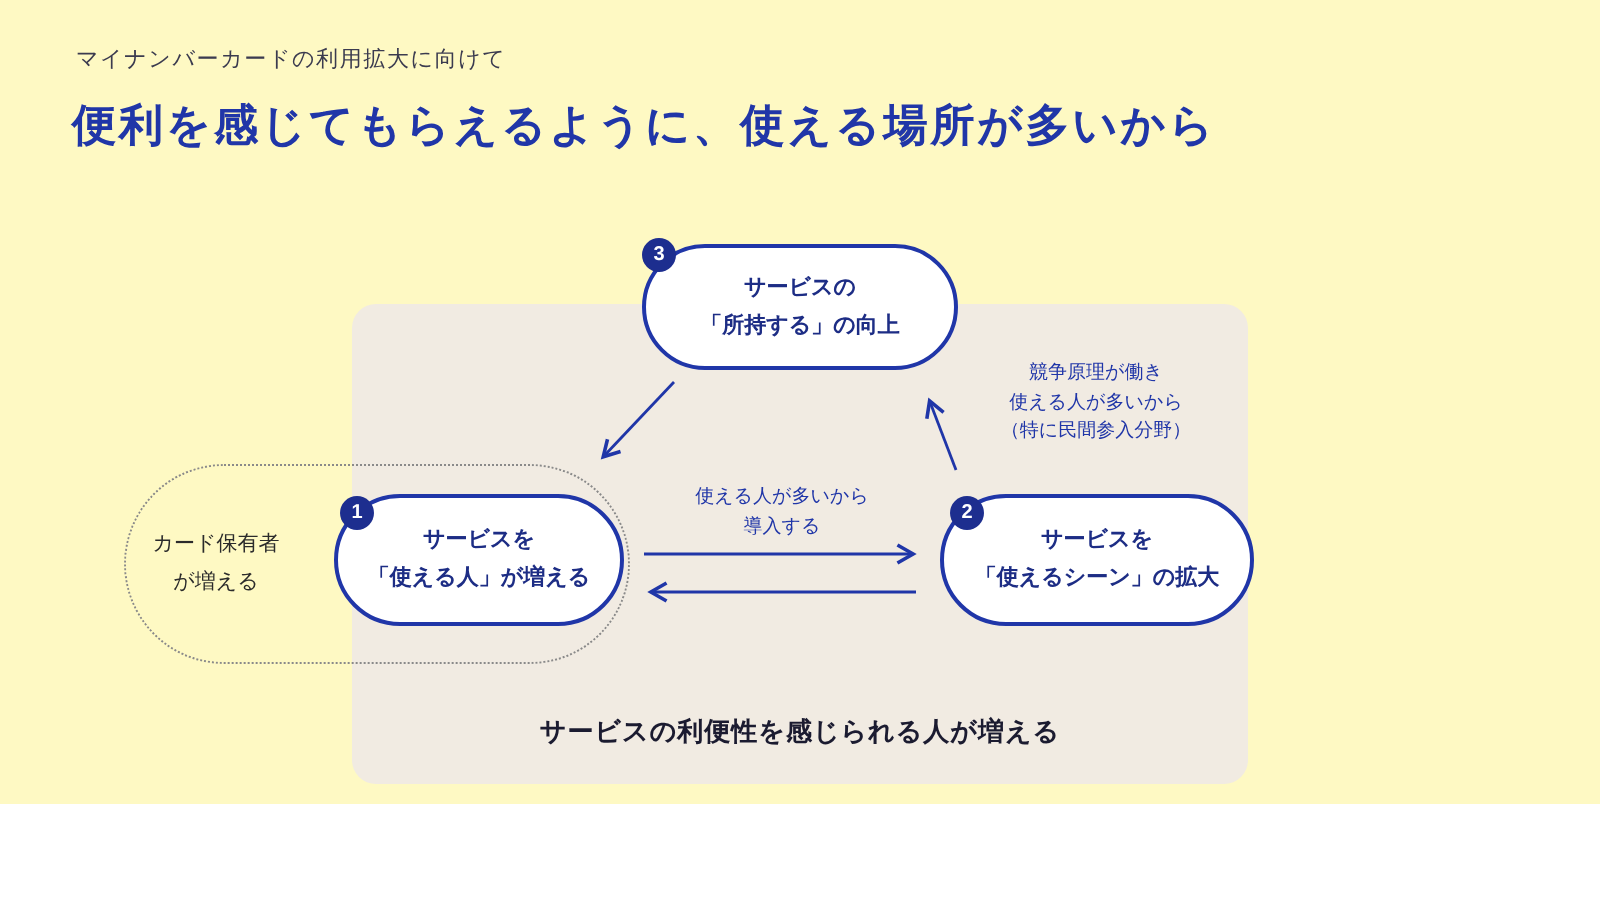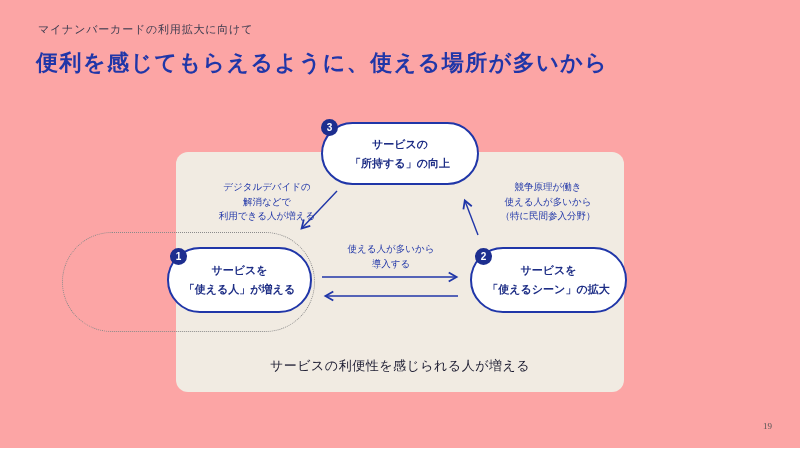--- a/index.html
+++ b/index.html
@@ -2,21 +2,21 @@
 <html><head>
 <meta charset="utf-8">
 <style>
   * { margin:0; padding:0; box-sizing:border-box; }
   html,body { width:800px; height:450px; }
   body {
     background:#ffffff;
     font-family:"Liberation Sans","DejaVu Sans",sans-serif;
     overflow:hidden;
   }
-  .slide { position:relative; width:800px; height:448px; background:#fca5a5; overflow:hidden;padding-left:30px; }
+  .slide { position:relative; width:800px; height:402px; background:#fef9c3; overflow:hidden;padding-left:30px; }
 
   .eyebrow {
     position:absolute; left:38px; top:22px;
     font-size:11px; letter-spacing:0.8px; color:#3b3b4f;
   }
   .title {
     position:absolute; left:36px; top:48px;
     font-size:22px; font-weight:bold; letter-spacing:1.5px;
     color:#2036a8;
   }
@@ -61,21 +61,21 @@
   .lbl-possess { left:326px; top:303px; width:130px; }
 
   .side-label {
     position:absolute; left:58px; top:263px; width:100px;
     font-size:10.5px; color:#2b2b2b; text-align:center;
     white-space:pre-line; line-height:1.8;
   }
 
   .caption {
     position:absolute; left:176px; top:357px; width:448px;
-    text-align:center; font-size:13px; font-weight:normal;
+    text-align:center; font-size:13px; font-weight:bold;
     letter-spacing:0.5px; color:#1b1b30;
   }
 
   .pagenum {
     position:absolute; right:28px; top:421px;
     font-size:9px; color:#555555;font-family:Liberation Serif, serif;
   }
 
   .arrows { position:absolute; left:0; top:0; width:800px; height:450px; pointer-events:none; z-index:2; }
 </style>
@@ -83,20 +83,22 @@
 <body>
 
 <div class="slide">
 
   <div class="eyebrow">マイナンバーカードの利用拡大に向けて</div>
   <h1 class="title">便利を感じてもらえるように、使える場所が多いから</h1>
 
   <div class="panel"></div>
 
   <div class="dotted-pill"></div>
+  <div class="side-label">カード保有者
+が増える</div>
 
   <svg class="arrows" viewBox="0 0 800 450" xmlns="http://www.w3.org/2000/svg">
     <defs>
       <marker id="arr" viewBox="0 0 10 10" refX="7.5" refY="5" markerWidth="8" markerHeight="8" orient="auto">
         <path d="M1,1 L8,5 L1,9" fill="none" stroke="#2036a8" stroke-width="1.6"></path>
       </marker>
     </defs>
     <line x1="322" y1="277" x2="456" y2="277" stroke="#2036a8" stroke-width="1.4" marker-end="url(#arr)"></line>
     <line x1="458" y1="296" x2="326" y2="296" stroke="#2036a8" stroke-width="1.4" marker-end="url(#arr)"></line>
     <line x1="337" y1="191" x2="302" y2="228" stroke="#2036a8" stroke-width="1.4" marker-end="url(#arr)"></line>
@@ -107,23 +109,20 @@
 「所持する」の向上</div>
   <div class="node node1">サービスを
 「使える人」が増える</div>
   <div class="node node2">サービスを
 「使えるシーン」の拡大</div>
 
   <div class="badge badge3">3</div>
   <div class="badge badge1">1</div>
   <div class="badge badge2">2</div>
 
-  <div class="small-label lbl-digital">デジタルデバイドの
-解消などで
-利用できる人が増える</div>
   <div class="small-label lbl-compet">競争原理が働き
 使える人が多いから
 （特に民間参入分野）</div>
   <div class="small-label lbl-adopt">使える人が多いから
 導入する</div>
 
   <div class="caption">サービスの利便性を感じられる人が増える</div>
 
   <div class="pagenum">19</div>
 

